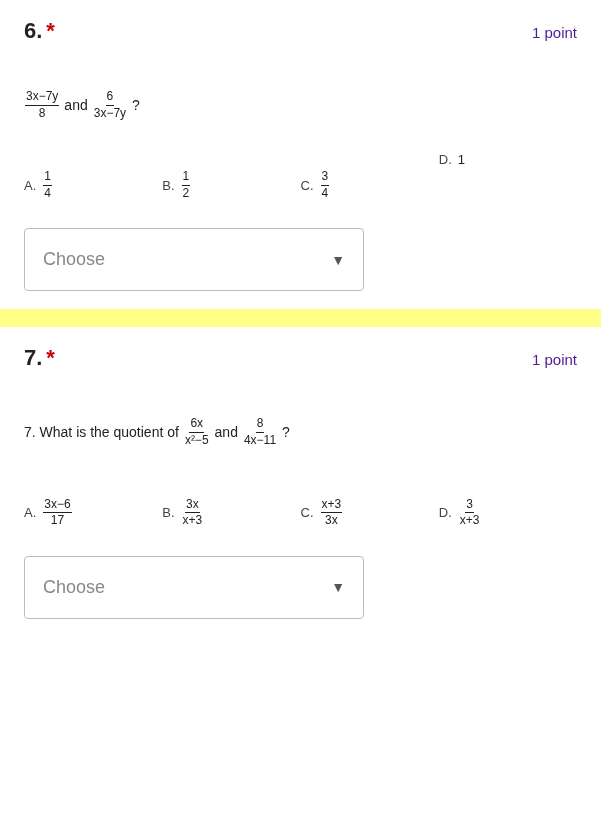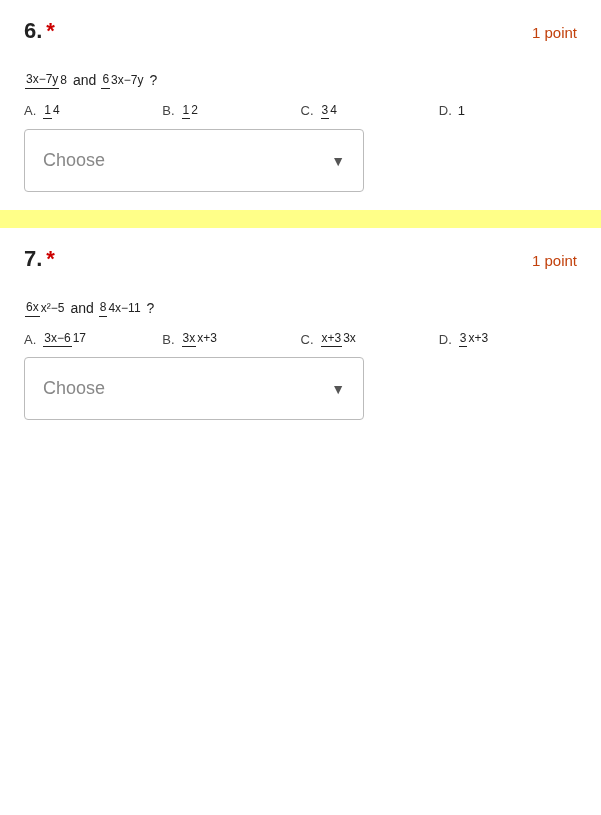--- a/index.html
+++ b/index.html
@@ -30,21 +30,21 @@
       gap: 4px;
     }
 
     .required-star {
       color: #c00;
       font-size: 22px;
     }
 
     .point-label {
       font-size: 15px;
-      color: #c2410c;
+      color: #4c1d95;
       margin-top: 6px;
     }
 
     .question-text {
       margin-bottom: 14px;
       display: flex;
       align-items: center;
       flex-wrap: wrap;
       gap: 4px;
       font-size: 14px;
@@ -97,24 +97,24 @@
     }
 
     .yellow-divider {
       height: 18px;
       background: #ffff88;
       width: 100%;
     }
 
     .frac-inline {
       display: inline-flex;
-      flex-direction: row;
+      flex-direction: column;
       align-items: center;
       vertical-align: middle;
-      margin: 0 1px;
+      margin: 17px 1px;
       font-size: 12px;
       line-height: 1.3;
     }
 
     .frac-inline .num {
       border-bottom: 1px solid #222;
       padding: 0 1px;
     }
 
     .frac-inline .den {
@@ -189,20 +189,21 @@
 <div class="question-block">
   <div class="question-header">
     <div class="question-number">
       <span>7.</span>
       <span class="required-star">*</span>
     </div>
     <div class="point-label">1 point</div>
   </div>
 
   <div class="question-text">
+    <span>7.   What is the quotient of</span>
     <span class="frac-inline">
       <span class="num">6x</span>
       <span class="den">x²−5</span>
     </span>
     <span>and</span>
     <span class="frac-inline">
       <span class="num">8</span>
       <span class="den">4x−11</span>
     </span>
     <span>?</span>

